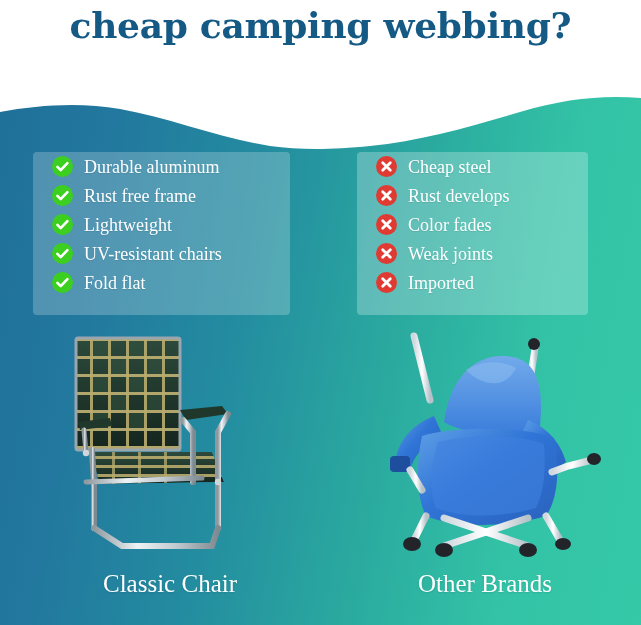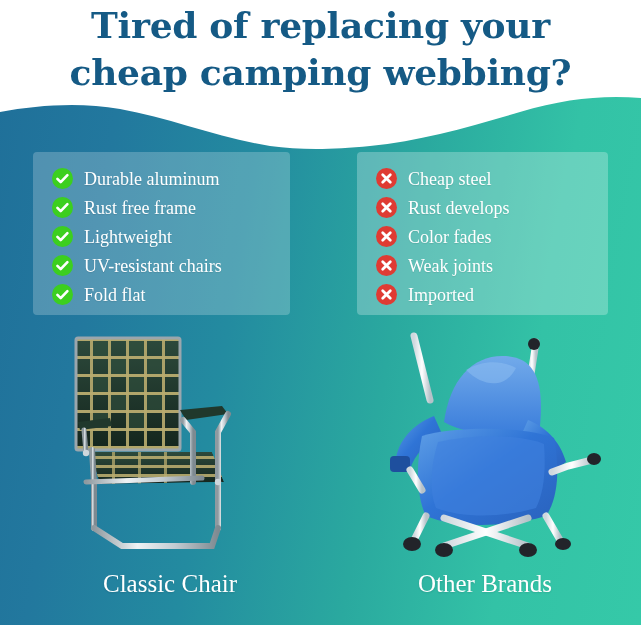--- a/index.html
+++ b/index.html
@@ -58,30 +58,30 @@
   }
   .headline .line2 { display: block; }
 
   
   .card {
     position: absolute;
     top: 152px;
     height: 163px;
     border-radius: 4px;
     box-sizing: border-box;
-    padding: 12px 10px 10px 10px;
+    padding: 0 10px 10px 10px;
   }
   .card-left {
     left: 33px;
     width: 257px;
     background: rgba(255,255,255,0.22);
   }
   .card-right {
     left: 357px;
-    width: 251px;
+    width: 231px;
     background: rgba(255,255,255,0.26);
   }
   .feat-row {
     display: flex;
     align-items: center;
     height: 29px;
   }
   .badge {
     width: 21px;
     height: 21px;
@@ -130,21 +130,20 @@
 <div class="poster">
 
   <div class="body-bg"></div>
   <svg class="wave-mask" viewBox="0 0 641 160" preserveAspectRatio="none">
     <path d="M0,0 L641,0 L641,98 C600,95 565,99 520,112
              C470,127 420,141 370,146 C330,150 300,150 270,146
              C220,138 170,118 120,109 C80,102 38,105 0,112 Z" fill="#ffffff"></path>
   </svg>
 
   <div class="headline">
-    <span>Tired of replacing your</span>
     <span class="line2">cheap camping webbing?</span>
   </div>
 
   <div class="card card-left">
 
     <div class="feat-row">
       <span class="badge ok">
         <svg width="21" height="21" viewBox="0 0 21 21">
             <path d="M5.4 10.9 L8.7 14.2 L15.4 7.1" fill="none" stroke="#ffffff" stroke-width="2.6" stroke-linecap="round" stroke-linejoin="round"></path>
           </svg>

